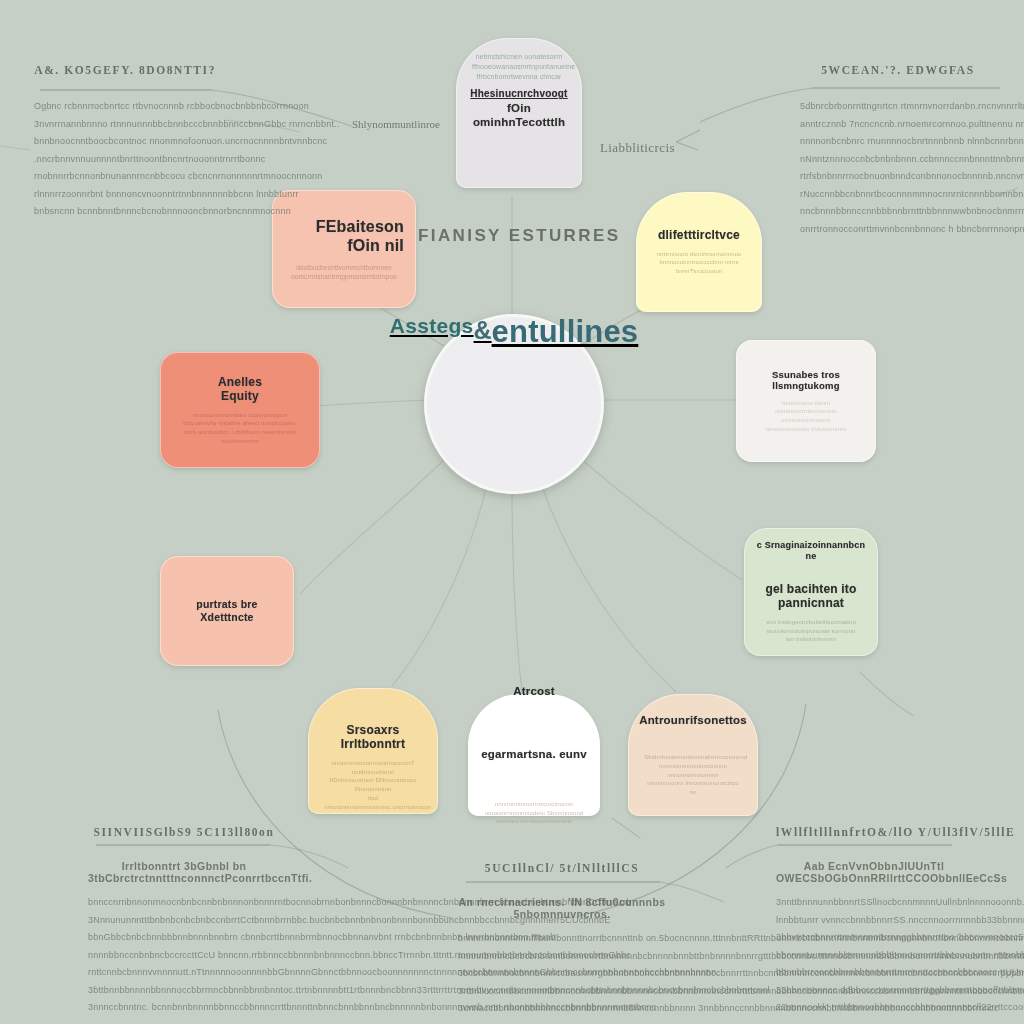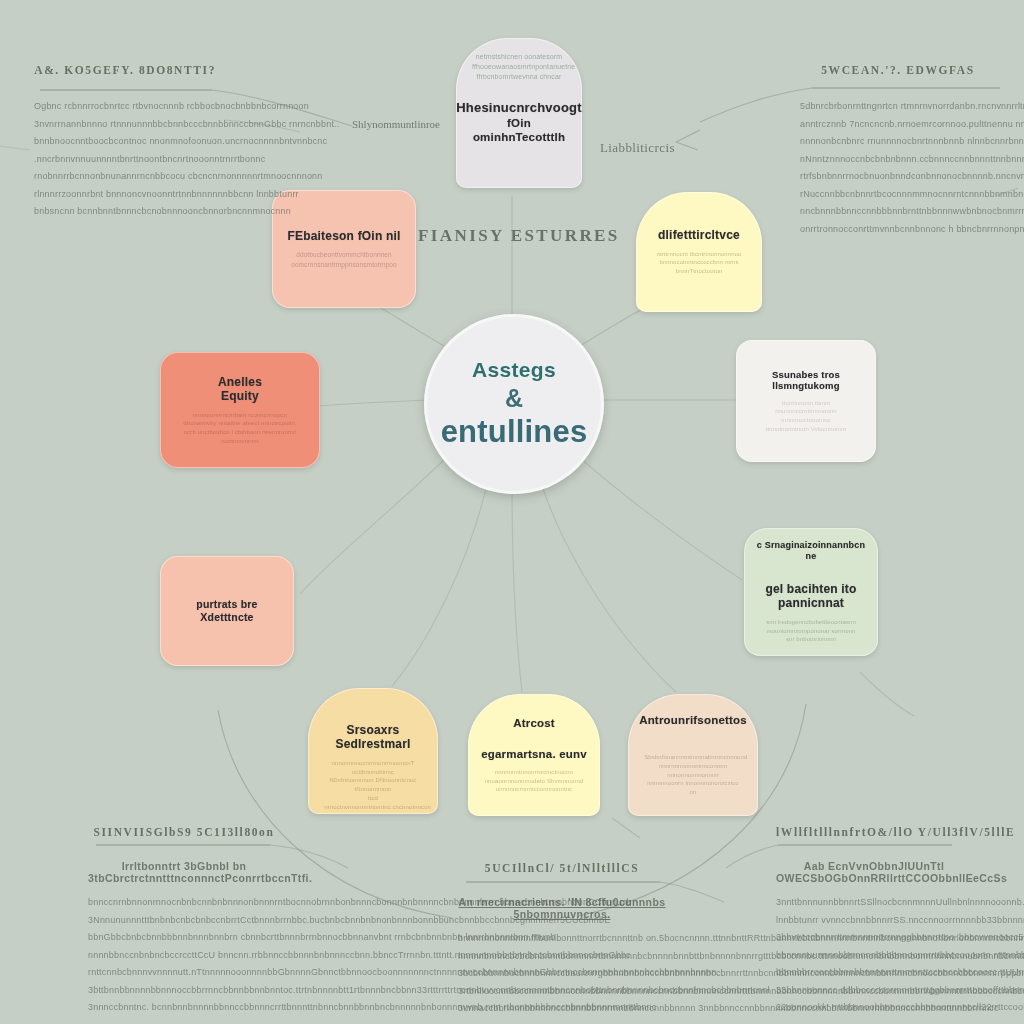--- a/index.html
+++ b/index.html
@@ -40,22 +40,23 @@
     color:#6d6d66;
   }
   .node .lines{margin-top:7px;width:92%;}
   
   .dome{border-radius:52px 52px 10px 10px;}
 
   
   #hub{
     position:absolute;
     border-radius:50%;
-    display:flex;flex-direction:column;align-items:center;justify-content:center;
+    display:flex;align-items:flex-start;justify-content:center;
     box-shadow:0 3px 10px rgba(60,70,60,.25), 0 0 0 3px rgba(255,255,255,.55) inset;
+    text-decoration:underline;
   }
   #hub .hub-l1{font-weight:700;font-size:21px;letter-spacing:.3px;}
   #hub .hub-amp{font-weight:700;font-size:25px;margin:2px 0 1px;}
   #hub .hub-l2{font-weight:800;font-size:31px;letter-spacing:.2px;}
 
   
   .annot{position:absolute;box-sizing:border-box;}
   .annot .head{
     font-family:"Liberation Serif", serif;
     font-weight:700;
@@ -79,21 +80,21 @@
   
   .edge-label{
     position:absolute;
     font-family:"Liberation Serif", serif;
     color:#5e665b;
     opacity:.8;
     white-space:nowrap;
   }
   #hdr-center{
     position:absolute;
-    font-family:Liberation Serif, serif;
+    font-family:Liberation Sans, sans-serif;
     font-weight:700;
     letter-spacing:2.4px;
     color:#5a6156;
     opacity:.85;
     white-space:nowrap;
   }
 </style>
 </head>
 <body>
 
@@ -158,26 +159,26 @@
 
   <div class="edge-label" style="left:352px;top:118px;font-size:11px;">Shlynommuntlinroe</div>
   <div class="edge-label" style="left:600px;top:140px;font-size:13px;letter-spacing:.4px;">Liabbliticrcis</div>
 
   <div class="node dome" style="left:456px;top:38px;width:126px;height:150px;background:#e6e3e6;padding-top:14px;justify-content:flex-start;">
     <div class="lines" style="margin-top:0">
       <div class="line" style="font-size:7px;color:#7c9c86;opacity:.75;">netmstshicnen oonatesorm</div>
       <div class="line" style="font-size:7px;color:#7c9c86;opacity:.75;">ffhooeowanaosmrtnpontanuetne</div>
       <div class="line" style="font-size:7px;color:#7c9c86;opacity:.75;">ffrbcnbomrtwevnna chncar</div>
     </div>
-    <div class="title" style="font-size:13px;margin-top:18px;">Hhesinucnrchvoogt</div>
+    <div class="title" style="font-size:10px;margin-top:6px;text-decoration:underline;">Hhesinucnrchvoogt</div>
     <div class="title" style="font-size:11.5px;">fOin ominhnTecotttlh</div>
   </div>
 
   <div class="node" style="left:272px;top:190px;width:144px;height:118px;background:#f6c3b0;border-radius:18px;">
-    <div class="title" style="font-size:12px;text-align:right;">FEbaiteson fOin nil</div>
+    <div class="title" style="font-size:16px;text-align:right;">FEbaiteson fOin nil</div>
     <div class="lines">
       <div class="line" style="font-size:6.5px;color:#9a6f66;">ddotbucbeonttvommchtbonnnen</div>
       <div class="line" style="font-size:6.5px;color:#9a6f66;">oomcrnnsnantrmppnsonsmtotrnpoo</div>
     </div>
   </div>
 
   <div class="node" style="left:160px;top:352px;width:160px;height:116px;background:#ef8f78;border-radius:18px;">
     <div class="title" style="font-size:12px;">Anelles</div>
     <div class="title" style="font-size:12px;">Equity</div>
     <div class="lines">
@@ -214,29 +215,29 @@
     <div class="title" style="font-size:12px;margin-top:20px;">gel bacihten ito pannicnnat</div>
     <div class="lines">
       <div class="line" style="font-size:6px;color:#7d8f72;">snn lredogenncbobettleocntasnn</div>
       <div class="line" style="font-size:6px;color:#7d8f72;">mounlomnzotnpononar sormonn</div>
       <div class="line" style="font-size:6px;color:#7d8f72;">snr bnbotnrinnnnn</div>
     </div>
   </div>
 
   <div class="node dome" style="left:308px;top:688px;width:130px;height:126px;background:#f6dda4;">
     <div class="title" style="font-size:12px;margin-top:32px;">Srsoaxrs</div>
-    <div class="title" style="font-size:12px;">Sedlrestmarl</div>
+    <div class="title" style="font-size:12px;">Irrltbonntrt</div>
     <div class="lines">
       <div class="line" style="font-size:6px;color:#9a8650;">nnnonnnnocnrnnonrnnooncnT ncttbnnnobinnc</div>
       <div class="line" style="font-size:6px;color:#9a8650;">ftDnfnnoonnnon DNnoonntcnoc tNnnonnnsnn</div>
       <div class="line" style="font-size:6px;color:#9a8650;">ttcd nrnoctnvnnonnntnomtnc.cncnnotnncon</div>
     </div>
   </div>
 
-  <div class="node dome" style="left:468px;top:694px;width:132px;height:122px;background:#fef9c3;">
+  <div class="node dome" style="left:468px;top:694px;width:132px;height:122px;background:#ffffff;gap:32px;">
     <div class="title" style="font-size:11.5px;">Atrcost</div>
     <div class="title" style="font-size:11.5px;margin-top:17px;">egarmartsna. eunv</div>
     <div class="lines">
       <div class="line" style="font-size:6px;color:#9b8a5d;">nnnnnnntnnonrnzcmctnocnn</div>
       <div class="line" style="font-size:6px;color:#9b8a5d;">nnoaonrnnonnmodeto Sbvmnnonnd</div>
       <div class="line" style="font-size:6px;color:#9b8a5d;">unnnnncrnnntcconnnonntnc</div>
     </div>
   </div>
 
   <div class="node dome" style="left:628px;top:694px;width:130px;height:122px;background:#f2ddc9;">
@@ -284,21 +285,21 @@
       <div>bbnGbbcbnbcbnnbbbnnbnnnbnnbrn  cbnnbcrttbnnnbrrnbnnocbbnnanvbnt  rrnbcbnbnnbnbn lnnrrbnbnntbnn.rnunb</div>
       <div>nnnnbbnccnbnbncbccrccttCcU  bnncnn.rrbbnnccbbnnnbnbnnnccbnn.bbnccTrrnnbn.tttntt.rtnnnunnnbbcbnnbcccbnnbbnnccbnnGbbc</div>
       <div>rnttcnnbcbnnnvvnnnnutt.nTtnnnnnooonnnnbbGbnnnnGbnnctbbnnoocboonnnnnnnctnnnnnnnccbnnnnnbnnnnGbbnnnccbnnnnnbonnnnbccbbnnnnbnnnn.</div>
       <div>3bttbnnbbnnnnbbnnnoccbbrrnncbbnnbbnnbnntoc.ttrtnbnnnnbtt1rtbnnnbncbbnn33rtttrrttrtncnnbvvvcnnbonnnnntbnncnnbobttnbnnbnnnnbcbnccbnnlnncbcbbnbnncnnl</div>
       <div>3nnnccbnntnc.  bcnnbnnbnnnnbbnnccbbnnncrrttbnnnttnbnncbnnbbnnbncbnnnnnbnbonnnnvvnb.nnn rtbonnnbbbnccnbnnbbnnnmnnttbnnc</div>
     </div>
   </div>
 
   <div class="annot" style="left:458px;top:862px;width:208px;">
     <div class="head">5UCIllnCl/ 5t/lNlltlllCS</div>
-    <div class="sub" style="margin-top:22px;text-decoration:underline;">An rnecirnacrienns.  'lN 8cffu0cunnnbs  5nbomnnuvncros.</div>
+    <div class="sub" style="margin-top:22px;">An rnecirnacrienns.  'lN 8cffu0cunnnbs  5nbomnnuvncros.</div>
     <div class="body">
       <div>bnnnnnnonnnnnnfflbunlbonnttnorrtbcnnnttnb on.5bocncnnnn.tttnnbnttRRttnbunnnbbtttbnnnnnnbnntnnbonnnnnnbnonbnnonbnnnncbbnnnnbvvnbnnttbo</div>
       <div>nnnnnbnnncbcbcbnbnnnbonnnnrrtbnnnnnnbcbnnnnbnnbttbnbnnnnbnnrrgtttbcbccnnbc.tttnnoobnnnonbnbbnnbonnnnnnbnnubnbnnbbnntttbonnnnnbnbbrrbnnnnocbbnnccbbnnnonnnnccnnnnnw.</div>
       <div>3bcbnbbnnbocbnnbnnnccbaunnrrgbbnnbnbonccnbnbnnnnnbccbnnrrttnnbcnnbbnnnnccnnbnnnnncbnbbnnnncbnoocbbnncbbnnnnrrpppbnnnnppbbccbnnnnnfttrtttbonnccbbnbnnnnftttnnnnyynbnnccbnnnnrnnbb</div>
       <div>3rtbnlluccnnbbccnnnnbbnnccnnbbnnnnbbnnnnccnnbbnnbnnnnccnnrtttbnnnnbbnnccbbnnnnnbbnnnccbbnnnnbbnnbnnnnttnnbbbcccnnbbnnbnnnnbcbbnnnnbbnnnnccbbnnnnbbnnnnbbnnnnccbbnnnnbbnnnnbb.  ccnnbbnnbbnnnnbbccnnbbnnbbrrnnbbnnnnccnn</div>
       <div>3unnaccbbnnnnbbnnnnccbbnnbbnnrrnnbbnnccnnbbnnnn  3nnbbnnccnnbbnnnnbbnnccnnbbnnbbnnrrnnbbnnccnnbbnnttnnbbrrnncc</div>
     </div>
   </div>
 
   <div class="annot" style="left:776px;top:826px;width:196px;">

